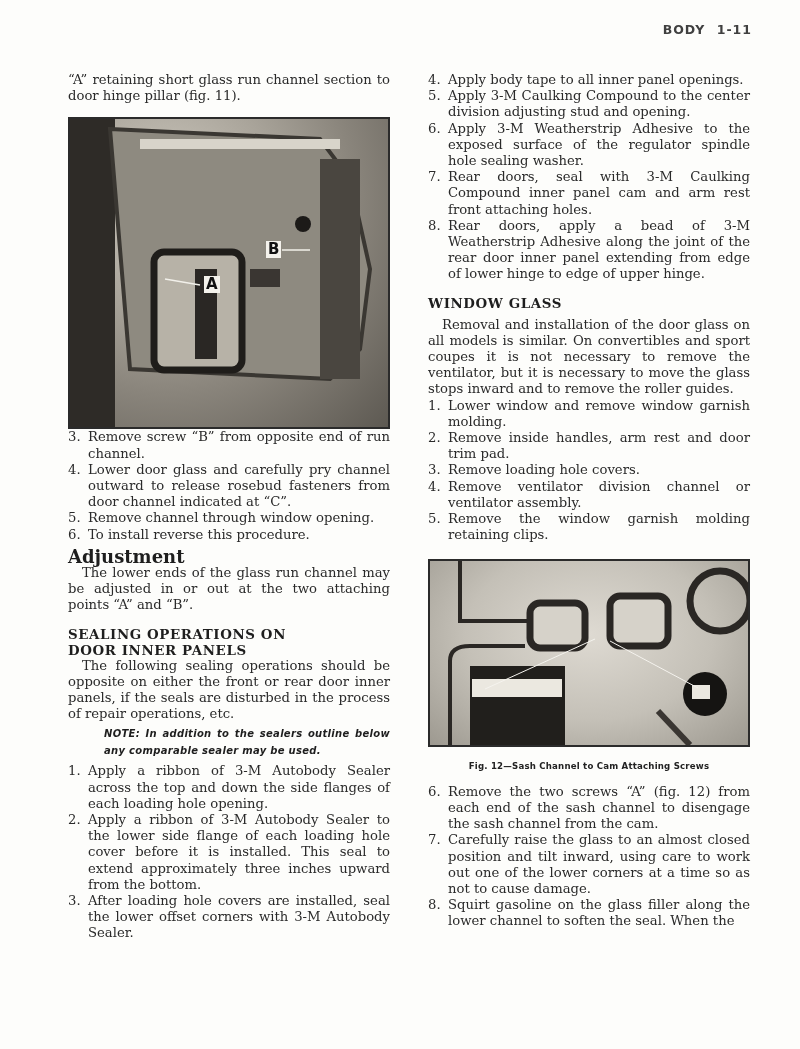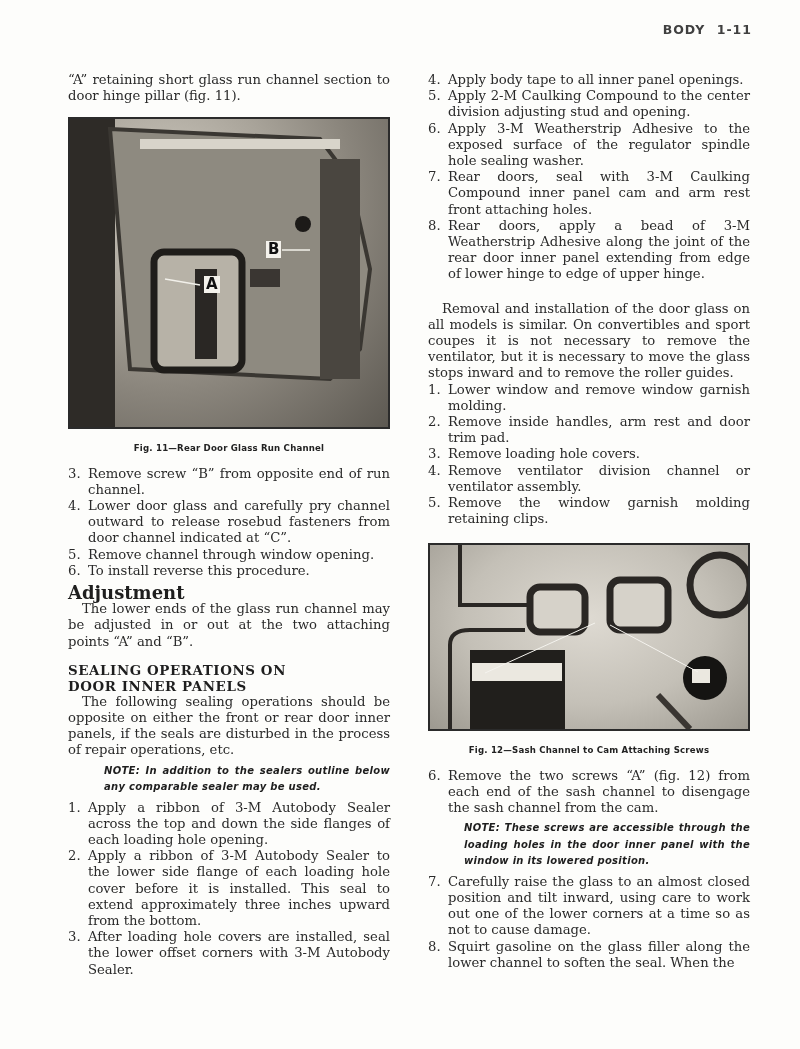--- a/index.html
+++ b/index.html
@@ -70,21 +70,20 @@
       <rect x="125" y="150" width="22" height="90" fill="#2a2724"></rect>
       <rect x="250" y="40" width="40" height="220" fill="#4a4640"></rect>
       <circle cx="233" cy="105" r="8" fill="#1c1a18"></circle>
       <rect x="180" y="150" width="30" height="18" fill="#3a3632"></rect>
       <line x1="95" y1="160" x2="130" y2="166" stroke="#f2f0ea" stroke-width="1.5"></line>
       <line x1="212" y1="131" x2="240" y2="131" stroke="#f2f0ea" stroke-width="1.5"></line>
     </svg>
     <span class="callout" style="left:134px; top:157px;">A</span>
     <span class="callout" style="left:196px; top:122px;">B</span>
   </div>
-  <div class="caption">Fig. 11—Rear Door Glass Run Channel</div>
 
   <ol class="steps">
     <li><span class="num">3.</span><span>Remove screw “B” from opposite end of run channel.</span></li>
     <li><span class="num">4.</span><span>Lower door glass and carefully pry channel outward to release rosebud fasteners from door channel indicated at “C”.</span></li>
     <li><span class="num">5.</span><span>Remove channel through window opening.</span></li>
     <li><span class="num">6.</span><span>To install reverse this procedure.</span></li>
   </ol>
 
   <div class="spacer-s"></div>
   <h4>Adjustment</h4>
@@ -98,27 +97,28 @@
   <ol class="steps">
     <li><span class="num">1.</span><span>Apply a ribbon of 3-M Autobody Sealer across the top and down the side flanges of each loading hole opening.</span></li>
     <li><span class="num">2.</span><span>Apply a ribbon of 3-M Autobody Sealer to the lower side flange of each loading hole cover before it is installed. This seal to extend approximately three inches upward from the bottom.</span></li>
     <li><span class="num">3.</span><span>After loading hole covers are installed, seal the lower offset corners with 3-M Autobody Sealer.</span></li>
   </ol>
 </div>
 
 <div class="col col-right">
   <ol class="steps">
     <li><span class="num">4.</span><span>Apply body tape to all inner panel openings.</span></li>
-    <li><span class="num">5.</span><span>Apply 2-M Caulking Compound to the center division adjusting stud and opening.</span></li>
+    <li><span class="num">5.</span><span>Apply 3-M Caulking Compound to the center division adjusting stud and opening.</span></li>
     <li><span class="num">6.</span><span>Apply 3-M Weatherstrip Adhesive to the exposed surface of the regulator spindle hole sealing washer.</span></li>
     <li><span class="num">7.</span><span>Rear doors, seal with 3-M Caulking Compound inner panel cam and arm rest front attaching holes.</span></li>
     <li><span class="num">8.</span><span>Rear doors, apply a bead of 3-M Weatherstrip Adhesive along the joint of the rear door inner panel extending from edge of lower hinge to edge of upper hinge.</span></li>
   </ol>
 
   <div class="spacer-m"></div>
+  <h3>WINDOW GLASS</h3>
   <div class="spacer-s"></div>
   <p class="indent">Removal and installation of the door glass on all models is similar. On convertibles and sport coupes it is not necessary to remove the ventilator, but it is necessary to move the glass stops inward and to remove the roller guides.</p>
 
   <ol class="steps">
     <li><span class="num">1.</span><span>Lower window and remove window garnish molding.</span></li>
     <li><span class="num">2.</span><span>Remove inside handles, arm rest and door trim pad.</span></li>
     <li><span class="num">3.</span><span>Remove loading hole covers.</span></li>
     <li><span class="num">4.</span><span>Remove ventilator division channel or ventilator assembly.</span></li>
     <li><span class="num">5.</span><span>Remove the window garnish molding retaining clips.</span></li>
   </ol>
@@ -137,18 +137,17 @@
       <line x1="55" y1="128" x2="165" y2="78" stroke="#f5f3ee" stroke-width="1"></line>
       <line x1="180" y1="80" x2="268" y2="127" stroke="#f5f3ee" stroke-width="1"></line>
       <line x1="228" y1="150" x2="260" y2="184" stroke="#3a3632" stroke-width="6"></line>
     </svg>
   </div>
   <div class="caption">Fig. 12—Sash Channel to Cam Attaching Screws</div>
 
   <ol class="steps">
     <li><span class="num">6.</span><span>Remove the two screws “A” (fig. 12) from each end of the sash channel to disengage the sash channel from the cam.</span></li>
   </ol>
-  <div class="note">NOTE: These screws are accessible through the loading holes in the door inner panel with the window in its lowered position.</div>
   <ol class="steps">
     <li><span class="num">7.</span><span>Carefully raise the glass to an almost closed position and tilt inward, using care to work out one of the lower corners at a time so as not to cause damage.</span></li>
     <li><span class="num">8.</span><span>Squirt gasoline on the glass filler along the lower channel to soften the seal. When the</span></li>
   </ol>
 </div>
 
 </body></html>

